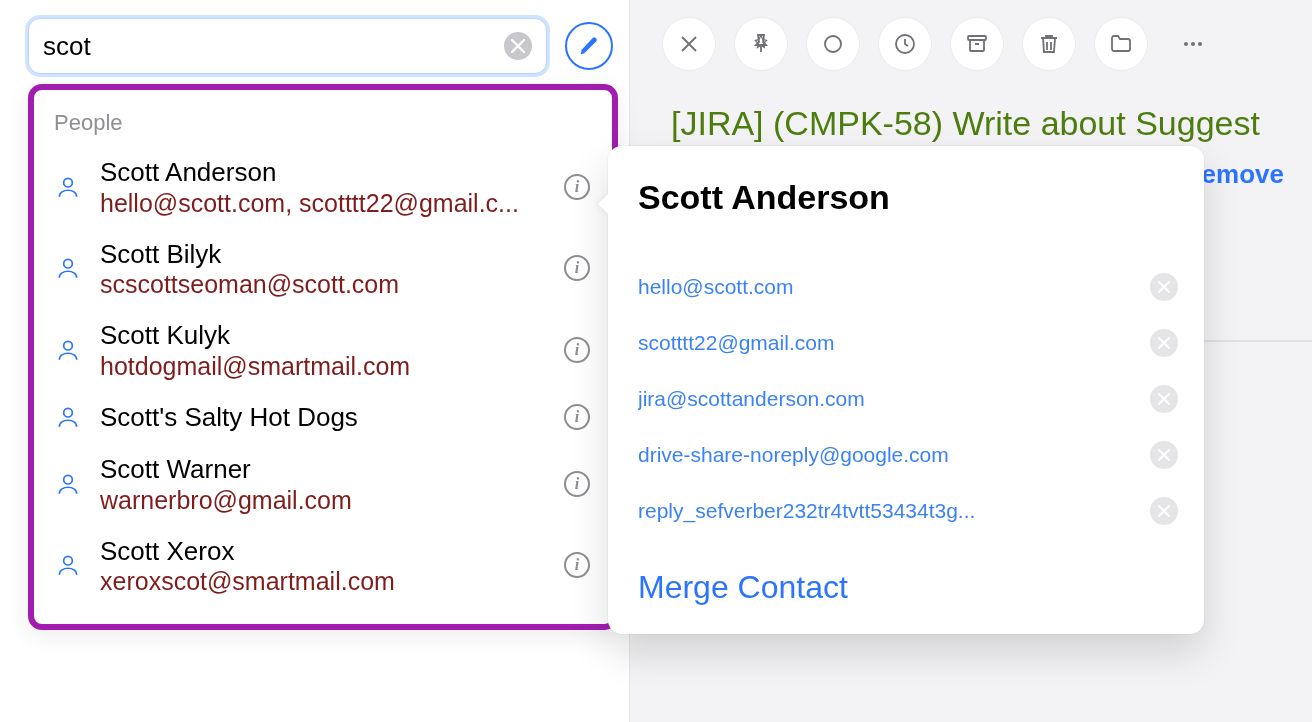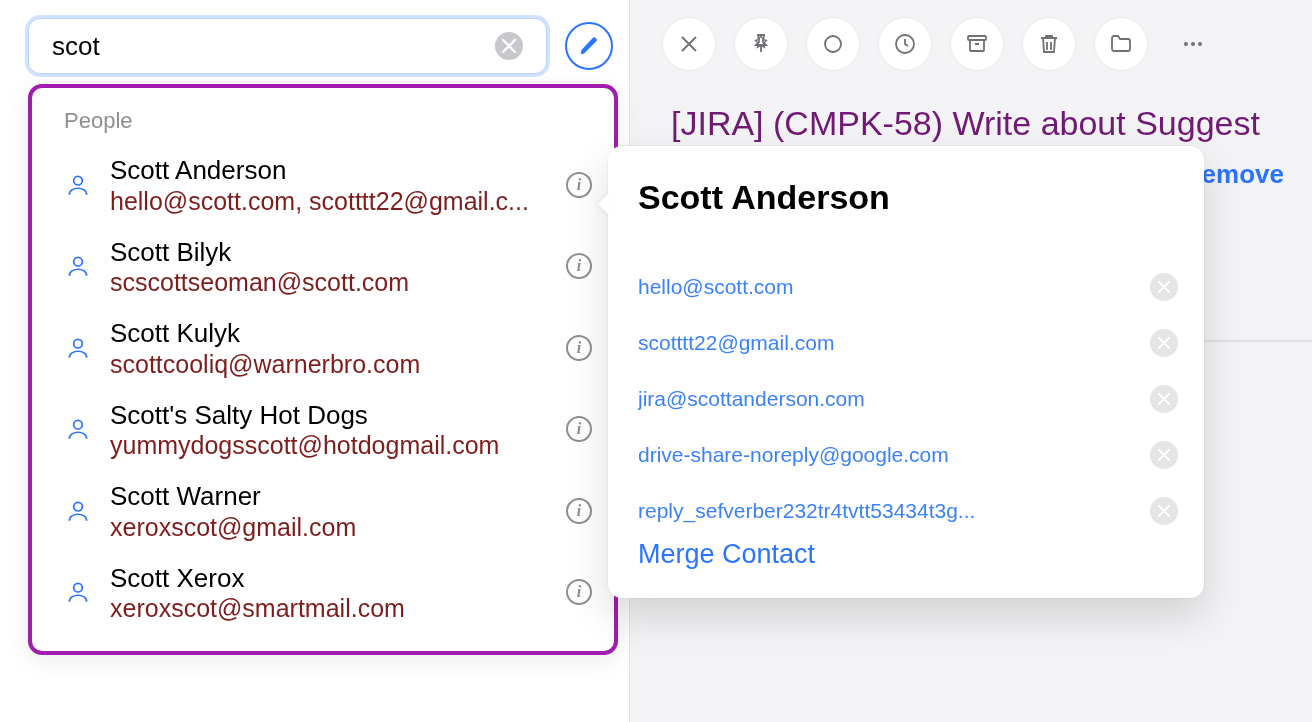--- a/index.html
+++ b/index.html
@@ -34,21 +34,21 @@
   .search-box {
     flex: 1;
     position: relative;
     height: 56px;
     border: 1px solid #b7d4ff;
     border-radius: 12px;
     box-shadow: 0 0 0 3px rgba(0,102,255,0.18);
     background: #fff;
     display: flex;
     align-items: center;
-    padding: 0 23px;
+    padding: 0 14px;
   }
   .search-input {
     border: none;
     outline: none;
     font-size: 26px;
     flex: 1;
     background: transparent;
     color: #000;
   }
   .clear-btn {
@@ -69,24 +69,24 @@
     background: #fff;
   }
   .compose-btn svg { width: 22px; height: 22px; fill: #2a74ff; }
 
   .dropdown {
     position: absolute;
     left: 28px;
     top: 84px;
     width: 590px;
     background: #fff;
-    border: 4px solid #a21caf;
+    border: 6px solid #a21caf;
     border-radius: 14px;
     box-shadow: 0 6px 24px rgba(0,0,0,0.08);
-    padding: 16px 0 18px 12px;
+    padding: 16px 0 18px 0;
     z-index: 5;
   }
 
   .dropdown-section-label {
     font-size: 22px;
     color: #8e8e93;
     padding: 4px 20px 10px 20px;
   }
 
   .person-row {
@@ -180,21 +180,21 @@
   .tool-btn.more svg circle { fill: #707075; stroke: none; }
 
   .subject-row {
     padding: 16px 30px 0 40px;
     display: flex;
     justify-content: space-between;
     align-items: baseline;
   }
   .subject-text {
     font-size: 34px;
-    color: #701a75;
+    color: #4d7c0f;
     white-space: nowrap;
     overflow: hidden;
     text-overflow: clip;
   }
   .remove-link {
     font-size: 26px;
     color: #2a74ff;
     cursor: pointer;
     font-weight: bold;
   }
@@ -242,21 +242,22 @@
     width: 28px; height: 28px;
     border-radius: 50%;
     background: #e5e5e8;
     display: flex; align-items: center; justify-content: center;
     cursor: pointer;
     flex-shrink: 0;
   }
   .email-remove svg { width: 12px; height: 12px; fill: #ffffff; }
 
   .merge-link {
-    font-size: 27px;
+    margin-top: 30px;
+    font-size: 32px;
     color: #2a74ff;
     cursor: pointer;
     display: inline-block;
   }
 
 </style>
 </head>
 <body>
 
 <div class="left-pane">
@@ -309,49 +310,48 @@
 
     <div class="person-row">
       <span class="person-icon">
         <svg viewBox="0 0 24 24">
             <circle cx="12" cy="8" r="4"></circle>
             <path d="M4 21c0-4 4-6 8-6s8 2 8 6"></path>
           </svg>
       </span>
       <div class="person-text">
         <div class="person-name">Scott Kulyk</div>
-        <div class="person-email">scottcooliq@warnerbro.com</div>
+        <div class="person-email">hotdogmail@smartmail.com</div>
       </div>
       <div class="info-btn">i</div>
     </div>
 
     <div class="person-row">
       <span class="person-icon">
         <svg viewBox="0 0 24 24">
             <circle cx="12" cy="8" r="4"></circle>
             <path d="M4 21c0-4 4-6 8-6s8 2 8 6"></path>
           </svg>
       </span>
       <div class="person-text">
         <div class="person-name">Scott's Salty Hot Dogs</div>
-        <div class="person-email">yummydogsscott@hotdogmail.com</div>
       </div>
       <div class="info-btn">i</div>
     </div>
 
     <div class="person-row">
       <span class="person-icon">
         <svg viewBox="0 0 24 24">
             <circle cx="12" cy="8" r="4"></circle>
             <path d="M4 21c0-4 4-6 8-6s8 2 8 6"></path>
           </svg>
       </span>
       <div class="person-text">
         <div class="person-name">Scott Warner</div>
-        <div class="person-email">xeroxscot@gmail.com</div>
+        <div class="person-email">warnerbro@gmail.com</div>
       </div>
       <div class="info-btn">i</div>
     </div>
 
     <div class="person-row">
       <span class="person-icon">
         <svg viewBox="0 0 24 24">
             <circle cx="12" cy="8" r="4"></circle>
             <path d="M4 21c0-4 4-6 8-6s8 2 8 6"></path>
           </svg>

